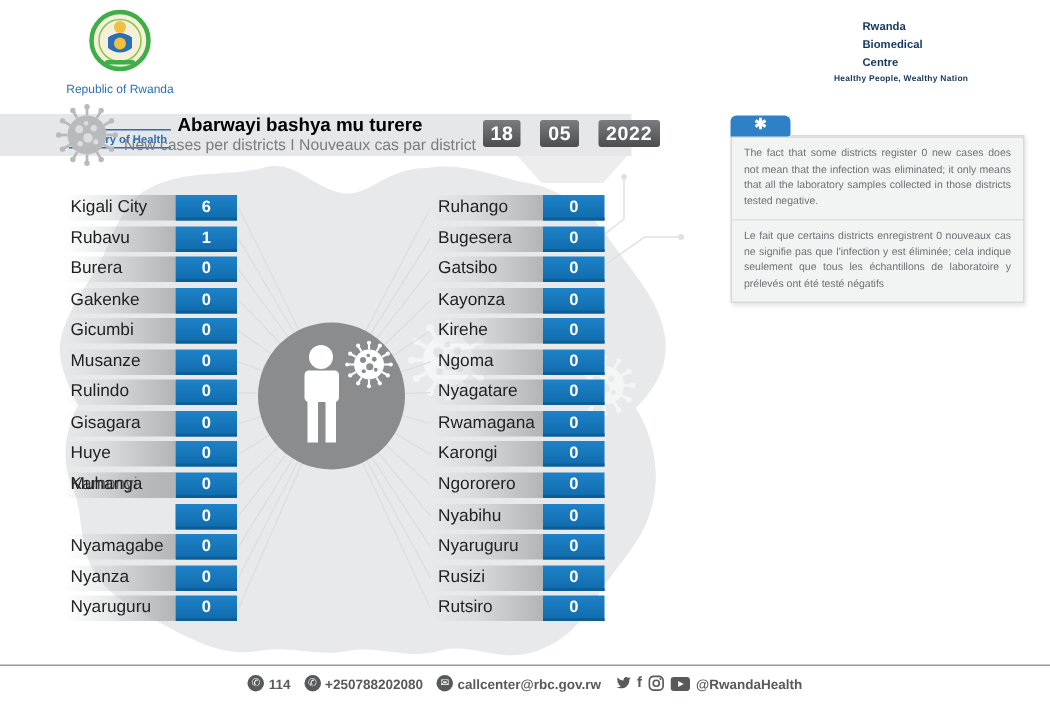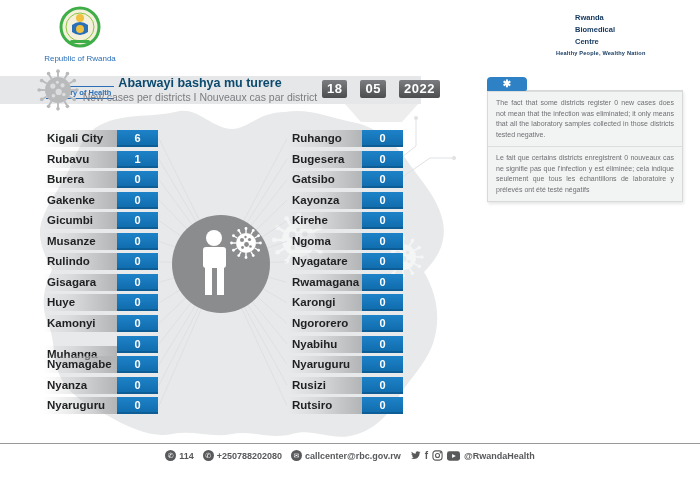--- a/index.html
+++ b/index.html
@@ -4,39 +4,39 @@
 <style>
   html,body{margin:0;padding:0;background:#fff;}
   .page{position:relative;width:700px;height:478px;background:#ffffff;overflow:hidden;
         font-family:"Liberation Sans",sans-serif;}
   
   #gfx{position:absolute;left:0;top:0;z-index:0;}
   
   .title-bar{position:absolute;left:0;top:76px;width:421px;height:28px;background:#e6e7e8;z-index:1;}
   #hdr-virus{position:absolute;left:36px;top:68px;z-index:2;}
   .title-wrap{position:absolute;left:78px;top:77px;width:244px;text-align:center;z-index:2;line-height:1.1;}
-  .title-main{font-size:12.5px;font-weight:bold;color:#0c4a6e;}
+  .title-main{font-size:12.5px;font-weight:bold;color:#000000;}
   .title-sub{font-size:10.5px;color:#7b7c80;margin-top:1px;}
   .date-badges{position:absolute;left:322px;top:80px;display:flex;gap:13px;z-index:2;}
   .badge{background:linear-gradient(#7a7c7f,#4c4d4f);color:#fff;font-weight:bold;font-size:13px;
          padding:1px 5px 2px 5px;border-radius:2px;letter-spacing:.5px;}
   
   .gov-logo{position:absolute;left:28px;top:5px;width:104px;text-align:center;z-index:2;}
   .gov-line1{font-size:8px;color:#2b6fb7;margin-top:1px;}
   .gov-line2{font-size:7.5px;font-weight:bold;color:#2b6fb7;border-top:1px solid #2b6fb7;
              border-bottom:1px solid #2b6fb7;display:inline-block;padding:1px 3px;margin-top:1px;}
   .rbc-logo{position:absolute;left:556px;top:12px;z-index:2;}
   .rbc-row{display:flex;align-items:center;}
   .rbc-letters{font-size:38px;font-weight:bold;letter-spacing:-3px;line-height:36px;}
   .rbc-r{color:#2776bb;} .rbc-b{color:#f2a71f;} .rbc-c{color:#44a947;}
   .rbc-name{margin-left:19px;font-size:7.5px;font-weight:bold;color:#12365e;line-height:1.6;}
   .rbc-tag{font-size:5.6px;font-weight:bold;color:#12365e;margin-top:2px;letter-spacing:.2px;}
   
   #rows-layer{position:absolute;left:0;top:0;width:700px;height:478px;z-index:3;}
-  .d-label{position:absolute;height:17px;width:74px;line-height:17px;font-size:11.5px;font-weight:bold;
+  .d-label{position:absolute;height:17px;width:74px;line-height:17px;font-size:11.5px;font-weight:normal;
            color:#1f2022;padding-left:4px;box-sizing:border-box;white-space:nowrap;
            background:linear-gradient(90deg,rgba(181,183,185,0) 0%,rgba(181,183,185,.3) 40%,#b2b4b6 100%);}
   .d-value{position:absolute;width:41px;height:17px;color:#fff;font-weight:bold;font-size:11px;
            text-align:center;line-height:16px;background:linear-gradient(#1e82c8,#0f6bab);
            box-shadow:inset 0 -2px 0 #0d5e97;}
   
   .note-tab{position:absolute;left:487px;top:77px;width:40px;height:14px;background:#2e81c4;
             border-radius:4px 4px 2px 0;color:#fff;text-align:center;font-size:10px;line-height:13px;
             font-weight:bold;z-index:5;}
   .note{position:absolute;left:487px;top:90px;width:196px;background:#f2f3f3;border:1px solid #d8d9da;
@@ -307,21 +307,21 @@
       <div class="d-label" style="left: 43px; top: 232.75px;">Musanze</div>
       <div class="d-value" style="left: 117px; top: 232.75px;">0</div>
       <div class="d-label" style="left: 43px; top: 253.3px;">Rulindo</div>
       <div class="d-value" style="left: 117px; top: 253.3px;">0</div>
       <div class="d-label" style="left: 43px; top: 273.85px;">Gisagara</div>
       <div class="d-value" style="left: 117px; top: 273.85px;">0</div>
       <div class="d-label" style="left: 43px; top: 294.4px;">Huye</div>
       <div class="d-value" style="left: 117px; top: 294.4px;">0</div>
       <div class="d-label" style="left: 43px; top: 314.95px;">Kamonyi</div>
       <div class="d-value" style="left: 117px; top: 314.95px;">0</div>
-      <div class="d-label" style="left: 43px; top: 346px;">Muhanga</div>
+      <div class="d-label" style="left: 43px; top: 315px;">Muhanga</div>
       <div class="d-value" style="left: 117px; top: 335.5px;">0</div>
       <div class="d-label" style="left: 43px; top: 356.05px;">Nyamagabe</div>
       <div class="d-value" style="left: 117px; top: 356.05px;">0</div>
       <div class="d-label" style="left: 43px; top: 376.6px;">Nyanza</div>
       <div class="d-value" style="left: 117px; top: 376.6px;">0</div>
       <div class="d-label" style="left: 43px; top: 397.15px;">Nyaruguru</div>
       <div class="d-value" style="left: 117px; top: 397.15px;">0</div>
       <div class="d-label" style="left: 288px; top: 130px;">Ruhango</div>
       <div class="d-value" style="left: 362px; top: 130px;">0</div>
       <div class="d-label" style="left: 288px; top: 150.55px;">Bugesera</div>

